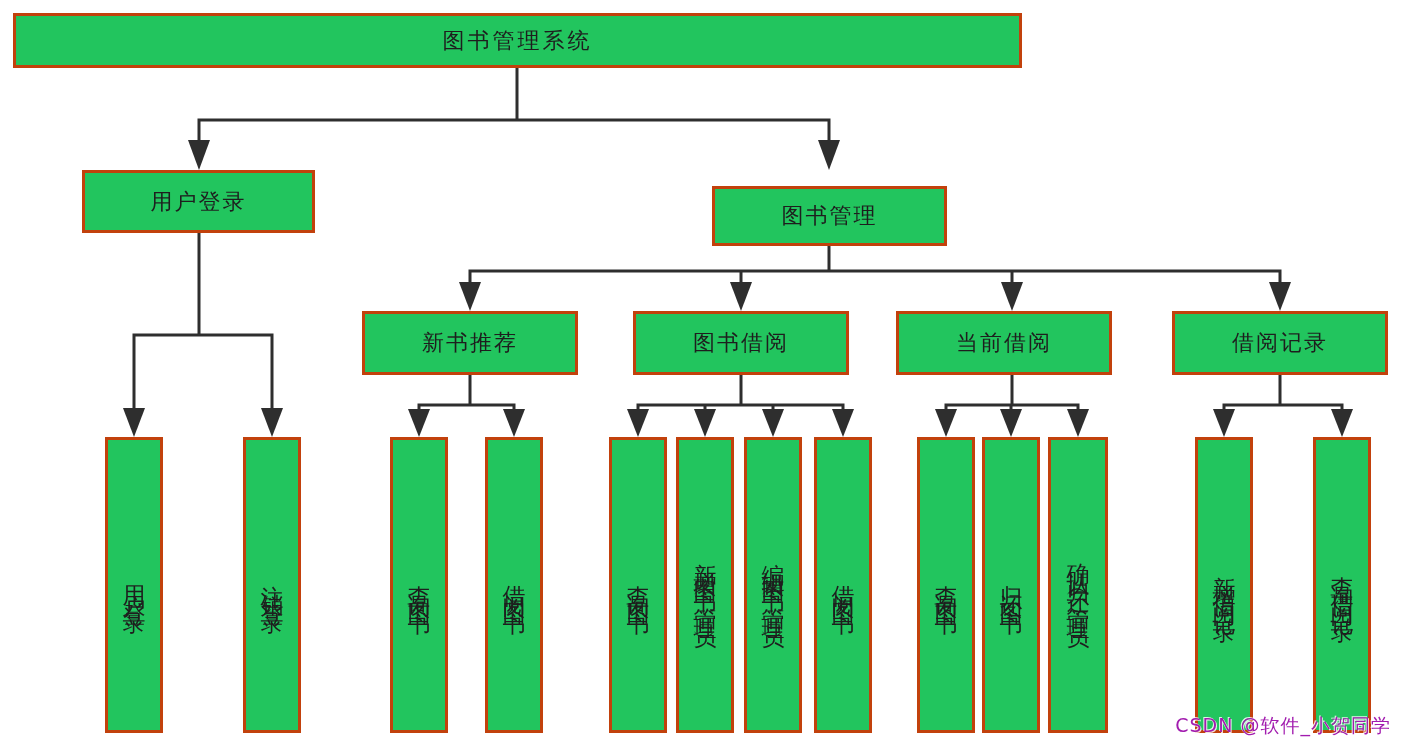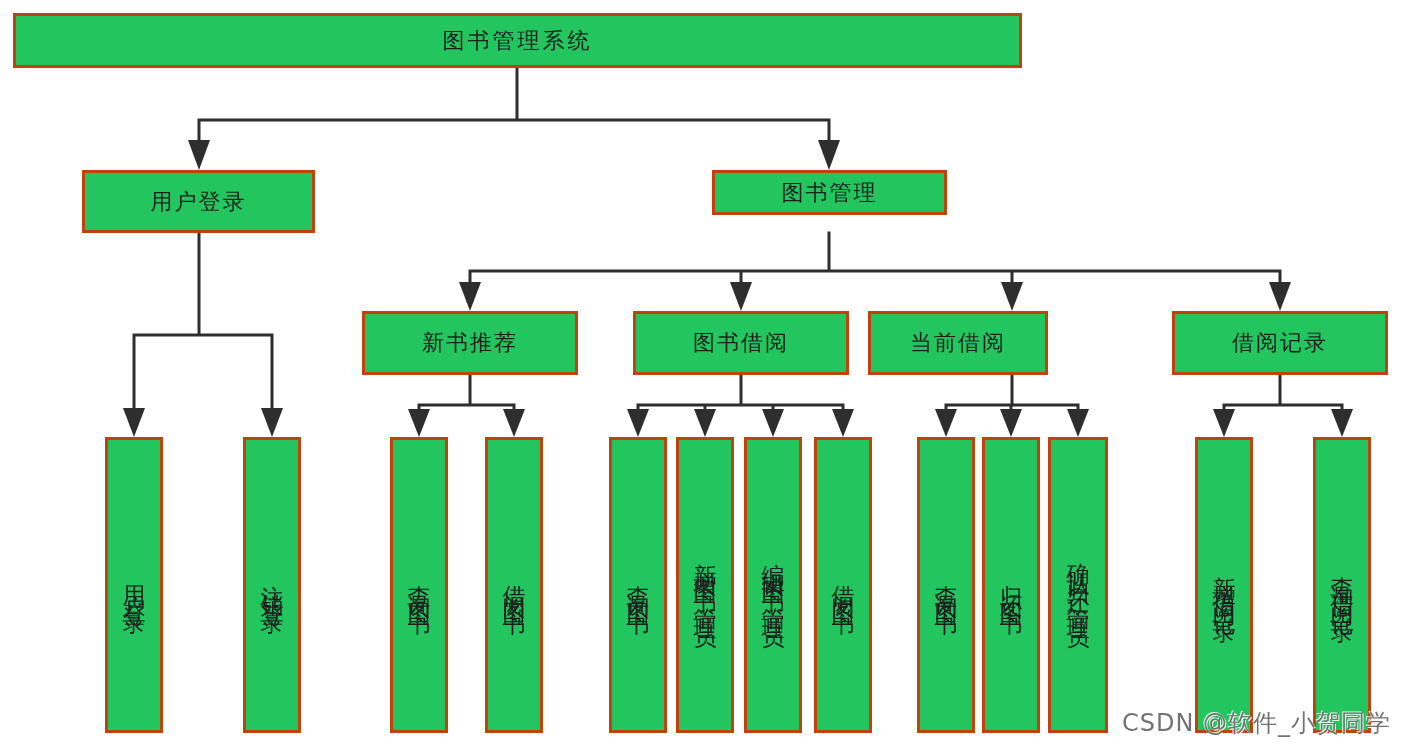--- a/index.html
+++ b/index.html
@@ -53,23 +53,23 @@
     writing-mode:vertical-rl;
     text-orientation:mixed;
     font-size:23px;
     letter-spacing:9px;
     line-height:1;
   }
   .watermark {
     position:absolute;
     right:14px;
     bottom:8px;
-    font-size:24px;
+    font-size:19px;
     letter-spacing:1px;
-    color:#737373;
+    color:#a21caf;
     text-shadow:1px 1px 0 rgba(255,255,255,.85), -1px -1px 0 rgba(255,255,255,.85);
     z-index:10;
   }
 </style>
 </head>
 <body>
 
 <div class="stage">
 
   <svg class="connectors" viewBox="0 0 1405 747" xmlns="http://www.w3.org/2000/svg">
@@ -111,25 +111,25 @@
     <g>
       <path d="M1280,375 V405 M1224,405 H1342 M1224,405 V412 M1342,405 V412"></path>
       <polygon points="1224,437 1213,409 1235,409"></polygon>
       <polygon points="1342,437 1331,409 1353,409"></polygon>
     </g>
   </svg>
 
   <div class="node root-node" style="left:13px;top:13px;width:1009px;height:55px">图书管理系统</div>
 
   <div class="node hnode" style="left:82px;top:170px;width:233px;height:63px">用户登录</div>
-  <div class="node hnode" style="left:712px;top:170px;width:235px;height:45px">图书管理</div>
+  <div class="node hnode" style="left:712px;top:186px;width:235px;height:60px">图书管理</div>
 
   <div class="node hnode" style="left:633px;top:311px;width:216px;height:64px">图书借阅</div>
   <div class="node hnode" style="left:362px;top:311px;width:216px;height:64px">新书推荐</div>
-  <div class="node hnode" style="left:868px;top:311px;width:180px;height:64px">当前借阅</div>
+  <div class="node hnode" style="left:896px;top:311px;width:216px;height:64px">当前借阅</div>
   <div class="node hnode" style="left:1172px;top:311px;width:216px;height:64px">借阅记录</div>
 
   <div class="node vnode" style="left:105px;top:437px;width:58px;height:296px">用户登录</div>
   <div class="node vnode" style="left:243px;top:437px;width:58px;height:296px">注销登录</div>
 
   <div class="node vnode" style="left:390px;top:437px;width:58px;height:296px">查询图书</div>
   <div class="node vnode" style="left:485px;top:437px;width:58px;height:296px">借阅图书</div>
 
   <div class="node vnode" style="left:609px;top:437px;width:58px;height:296px">查询图书</div>
   <div class="node vnode" style="left:676px;top:437px;width:58px;height:296px">新增图书（管理员）</div>

